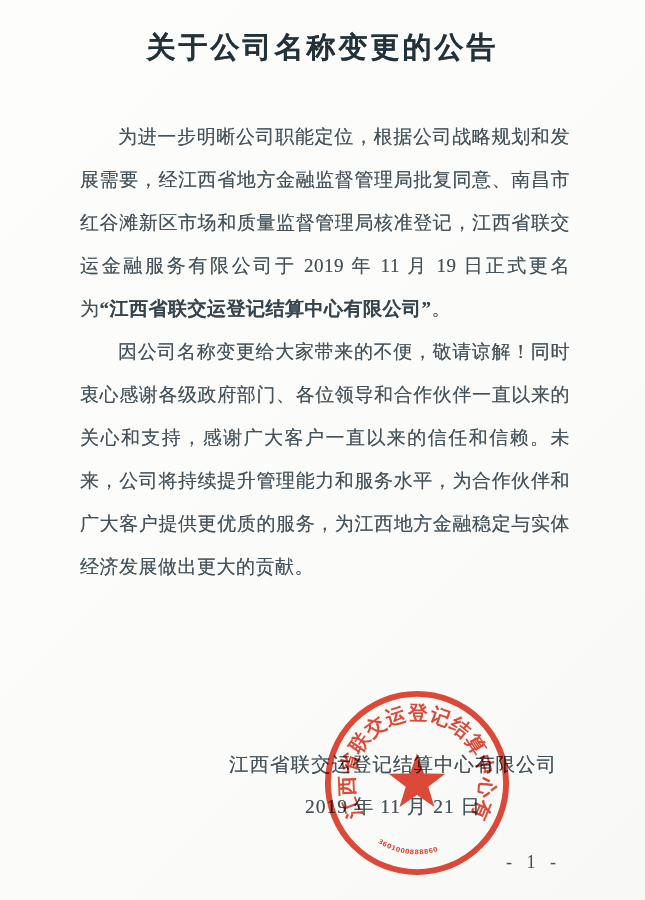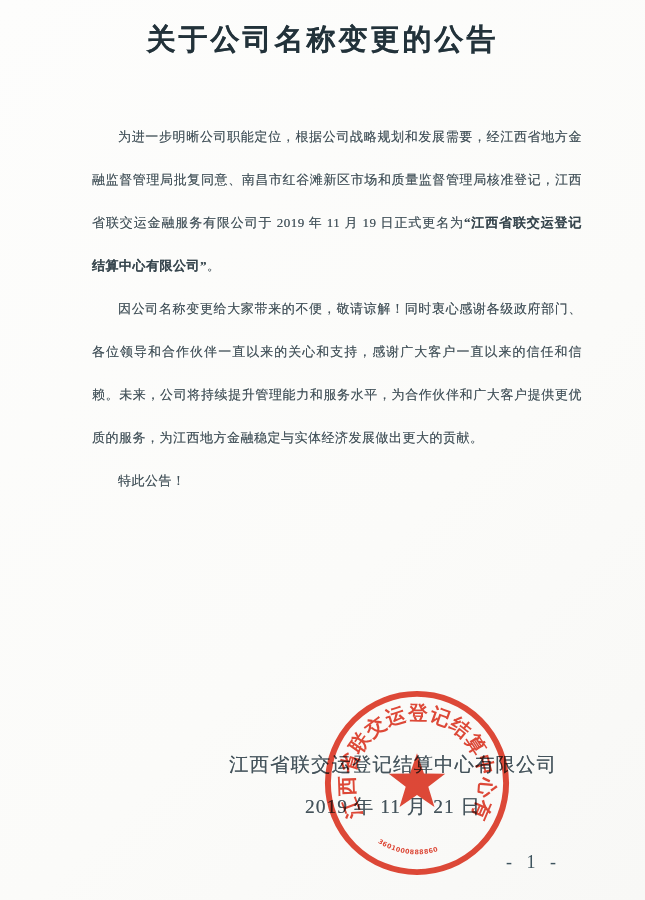--- a/index.html
+++ b/index.html
@@ -7,34 +7,34 @@
     position:relative;
     width:645px;height:900px;
     margin:0 auto;
     background:linear-gradient(135deg,#fdfdfc 0%, #fbfbf9 60%, #f8f8f6 100%);
     overflow:hidden;
     font-family:"Liberation Serif","DejaVu Serif",serif;
     color:#44535b;
   }
   .title{
     margin:0;
-    padding-top:20px;
+    padding-top:28px;
     text-align:center;
     font-size:29px;
     font-weight:bold;
     letter-spacing:3px;
     color:#22323a;
     text-shadow:0 0 0.6px rgba(34,50,58,.7);
   }
   .body-text{
     position:absolute;
-    left:92px;
+    left:80px;
     top:115px;
     width:490px;
-    font-size:13px;
+    font-size:19px;
     line-height:43px;
     text-align:justify;
     letter-spacing:0.5px;
     text-shadow:0 0 0.6px rgba(68,83,91,.65);
   }
   .body-text p{margin:0;text-indent:2em;}
   .body-text b{font-weight:bold;color:#36454d;}
   .signature{
     position:absolute;
     top:744px;
@@ -79,21 +79,20 @@
 </head>
 <body>
 
 <div class="page">
 
   <h1 class="title">关于公司名称变更的公告</h1>
 
   <div class="body-text">
     <p><span>为进一步明晰公司职能定位，根据公司战略规划和发展需要，经江西省地方金融监督管理局批复同意、南昌市红谷滩新区市场和质量监督管理局核准登记，江西省联交运金融服务有限公司于 2019 年 11 月 19 日正式更名为</span><b>“江西省联交运登记结算中心有限公司”</b><span>。</span></p>
     <p>因公司名称变更给大家带来的不便，敬请谅解！同时衷心感谢各级政府部门、各位领导和合作伙伴一直以来的关心和支持，感谢广大客户一直以来的信任和信赖。未来，公司将持续提升管理能力和服务水平，为合作伙伴和广大客户提供更优质的服务，为江西地方金融稳定与实体经济发展做出更大的贡献。</p>
-    <p>特此公告！</p>
   </div>
 
   <div class="signature">
     <div>江西省联交运登记结算中心有限公司</div>
     <div>2019 年 11 月 21 日</div>
   </div>
 
   <svg class="seal" viewBox="0 0 200 200" xmlns="http://www.w3.org/2000/svg">
     <defs>
       <path id="ringPath" d="M 44.6,132 A 64 64 0 1 1 155.4,132"></path>

